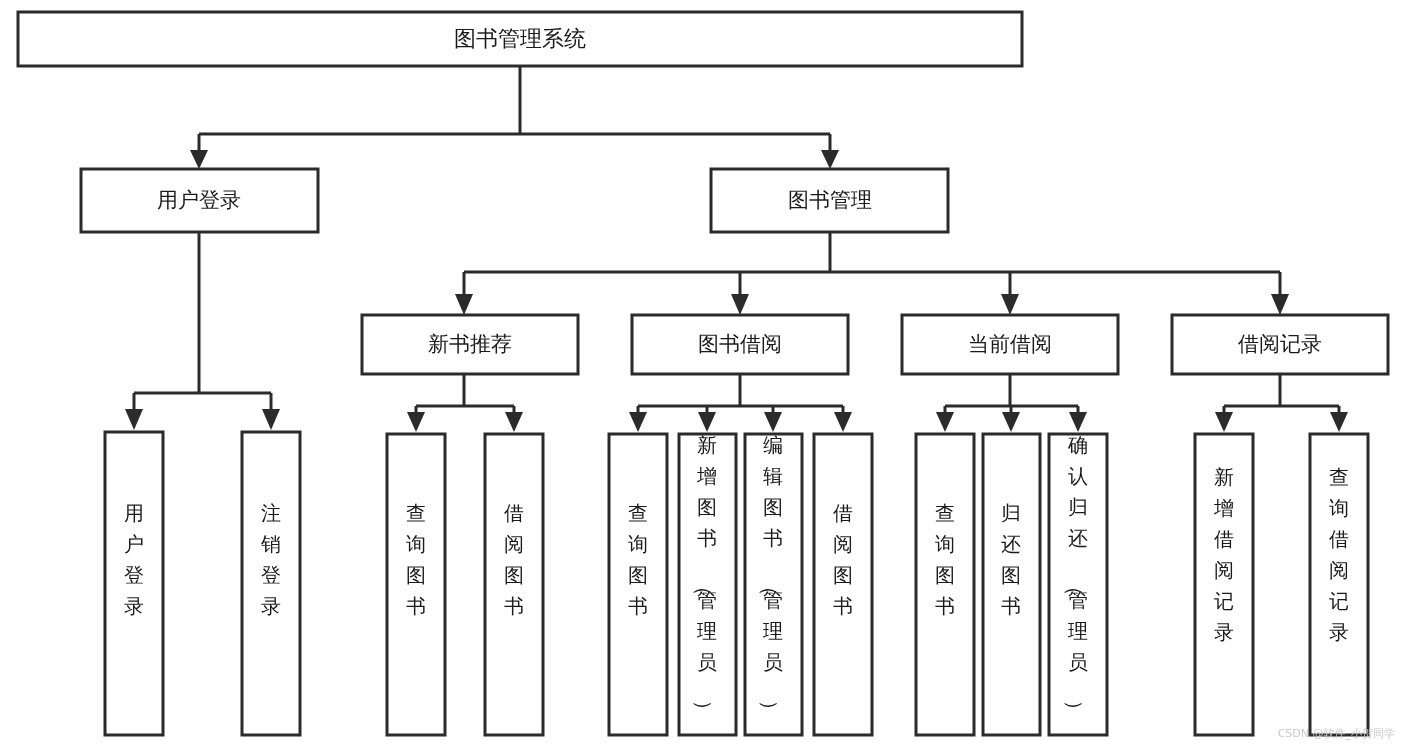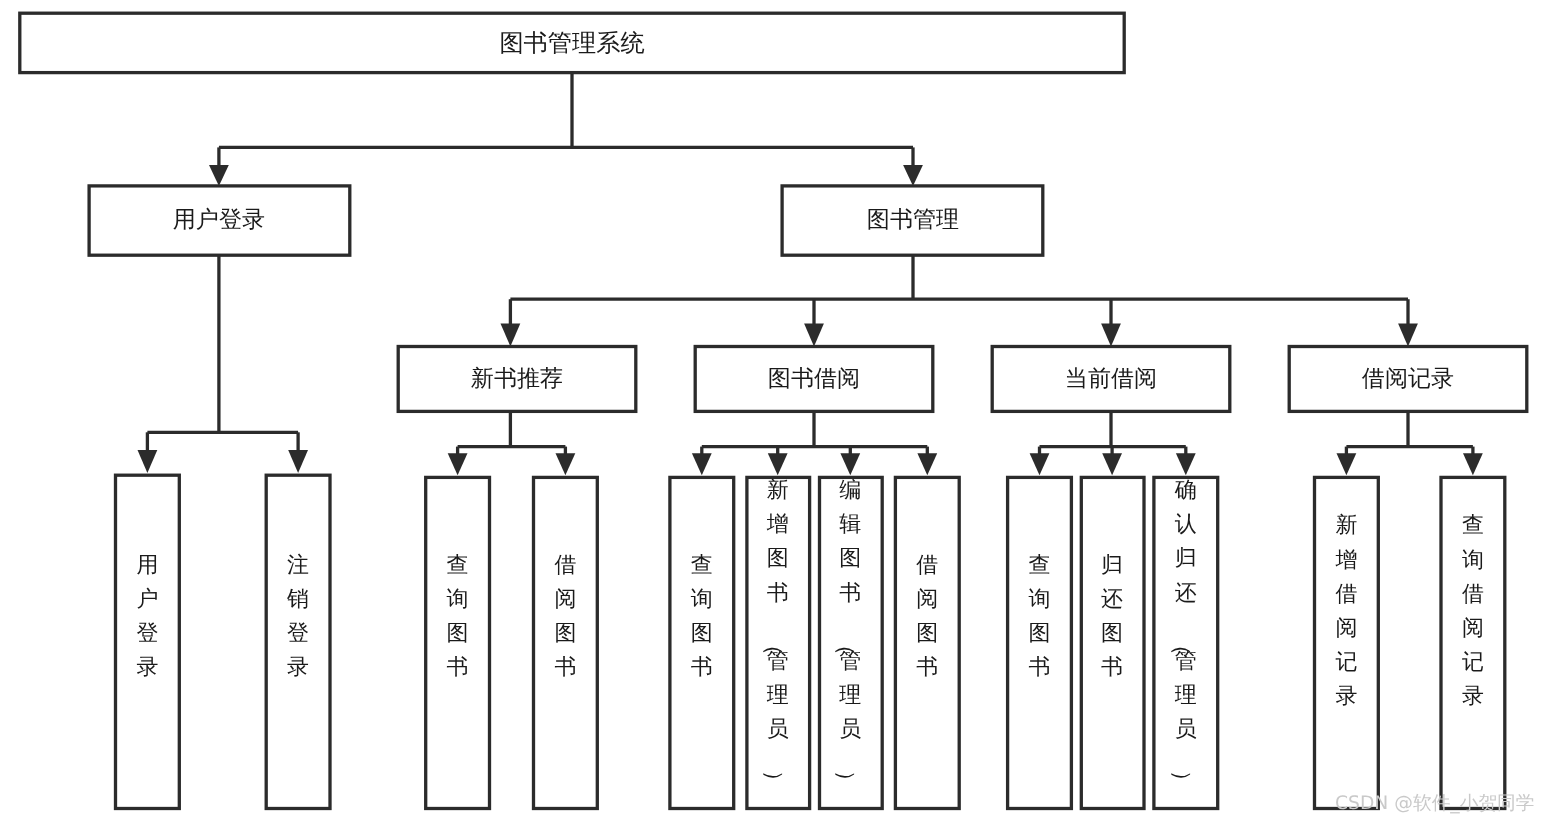--- a/index.html
+++ b/index.html
@@ -49,21 +49,21 @@
   }
   .arrow-head {
     fill: #2b2b2b;
     stroke: none;
   }
   .watermark {
     position: absolute;
     right: 10px;
     bottom: 6px;
     color: #c9c9c9;
-    font-size: 17px;
+    font-size: 11px;
     font-family: "DejaVu Sans", "Liberation Sans", sans-serif;
     white-space: nowrap;
     user-select: none;
   }
 </style>
 </head>
 <body>
 
 <svg id="diagram" viewBox="0 0 1405 747" xmlns="http://www.w3.org/2000/svg">
 

